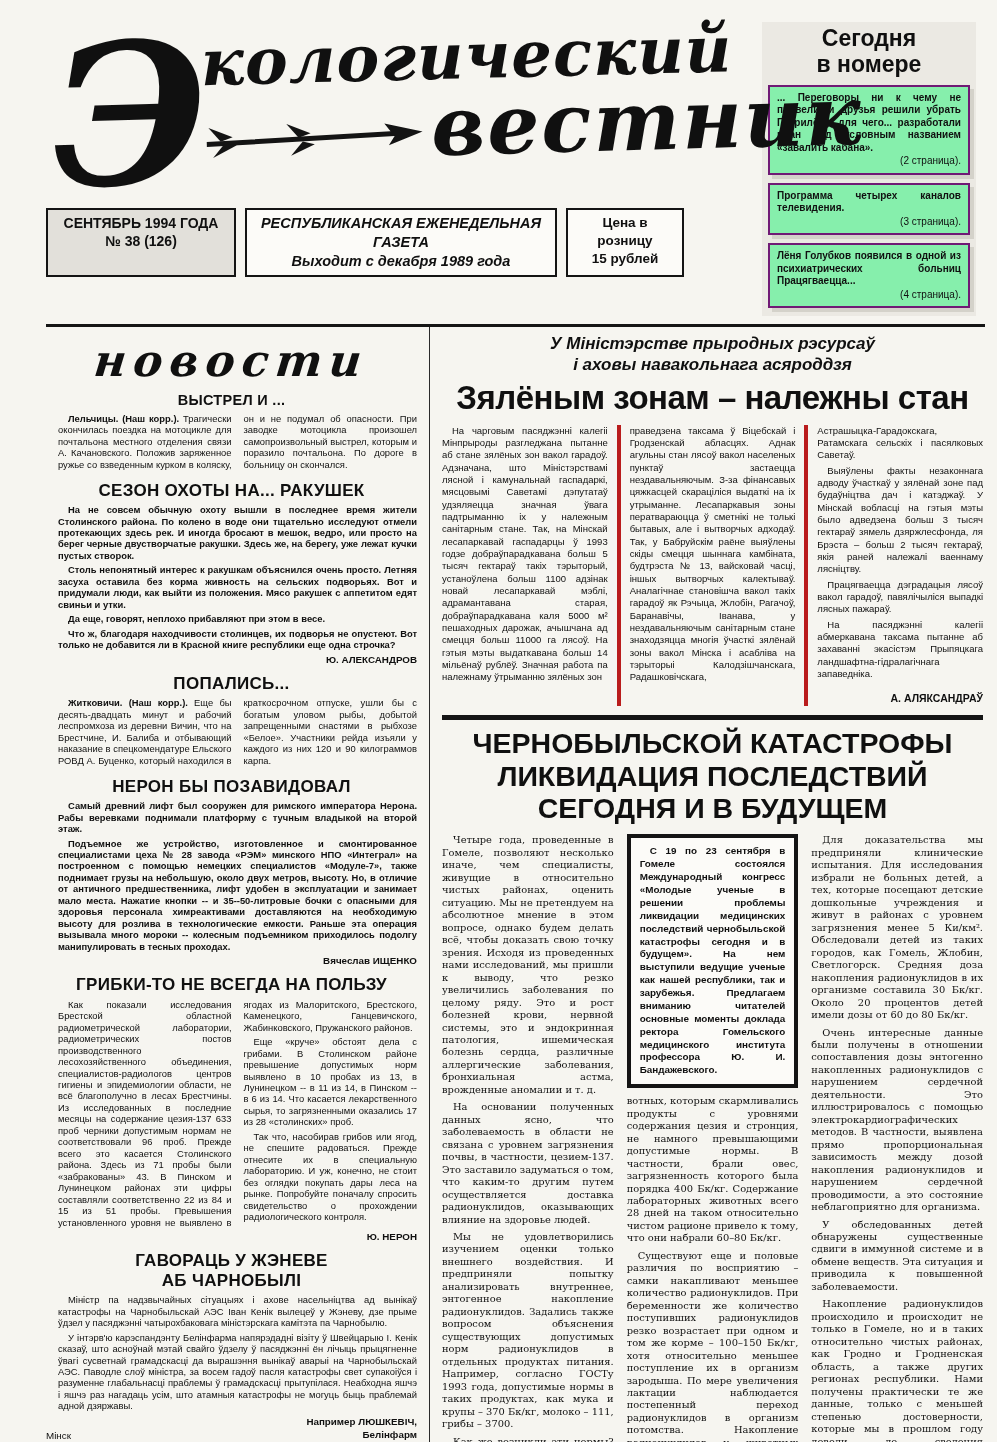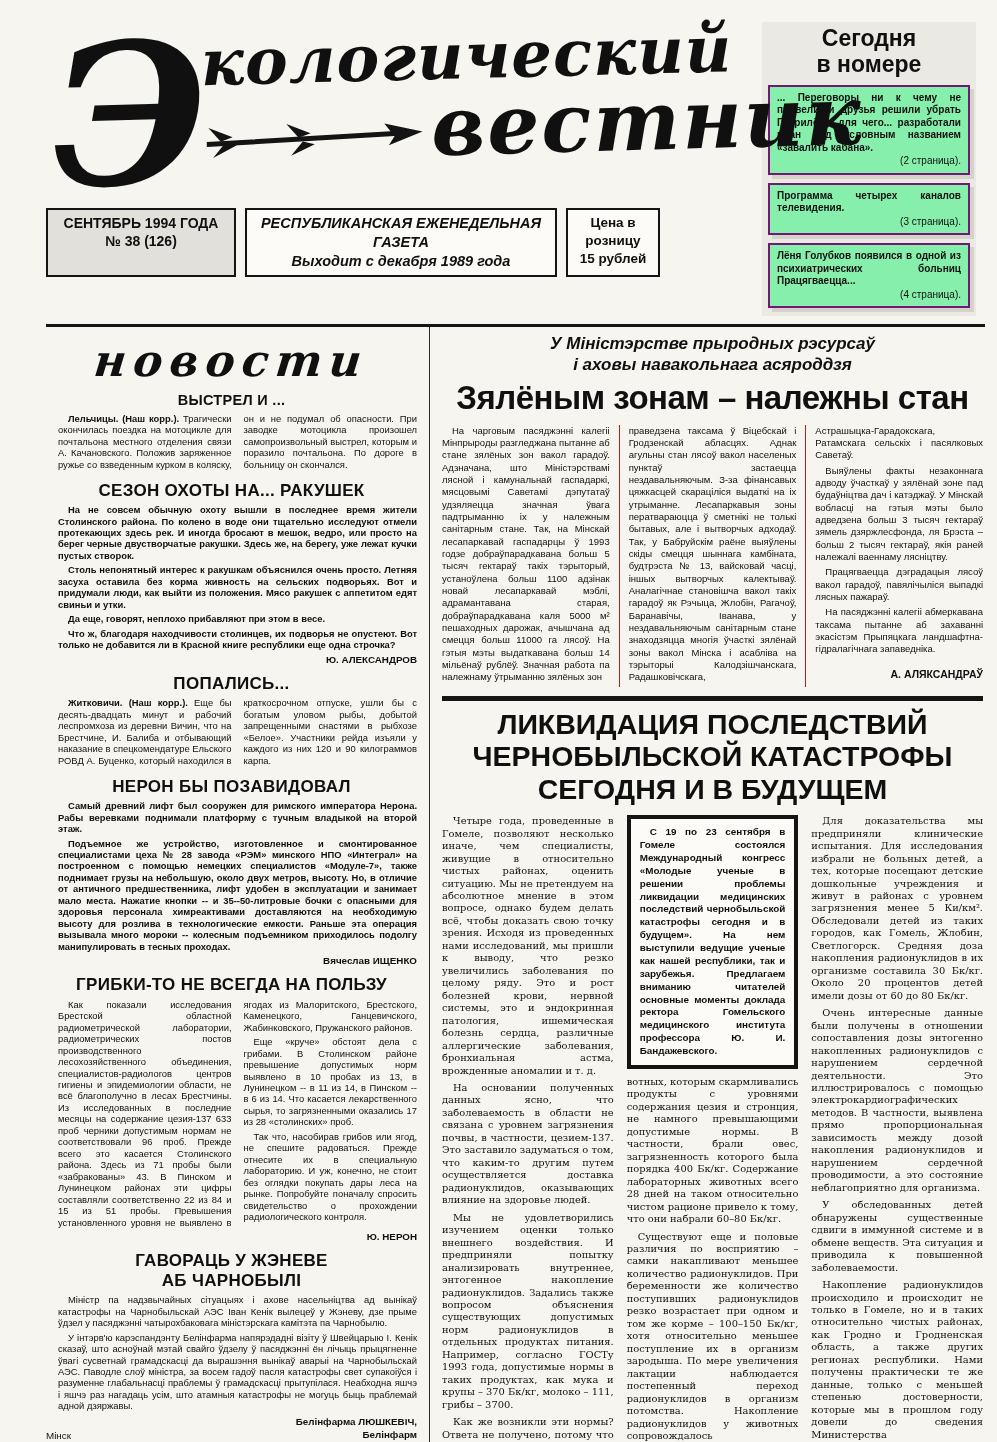--- a/index.html
+++ b/index.html
@@ -28,21 +28,21 @@
   .logo-line2 .word {
     font-family:"DejaVu Serif", serif; font-weight:bold; font-style:italic;
     font-size:82px; line-height:0.9; letter-spacing:2px;
   }
   .arrow-svg { width:225px; height:40px; margin-top:14px; }
 
   .info-row { display:flex; gap:9px; margin-top:8px; }
   .info-box { border:2px solid #141414; text-align:center; padding:4px 6px; background:#fcfbf8; }
   .date-box { width:190px; background:#e2e0da; font-weight:bold; font-size:14px; line-height:1.3; }
   .gazette-box { width:312px; font-weight:bold; font-style:italic; font-size:14.5px; line-height:1.3; }
-  .price-box { width:94px; font-weight:bold; font-size:13.5px; line-height:1.35; }
+  .price-box { width:118px; font-weight:bold; font-size:13.5px; line-height:1.35; }
 
   .header-right { width:214px; background:#ebe9e3; padding:4px 6px 0 6px; }
   .today-title { font-size:23px; font-weight:bold; text-align:center; line-height:1.12; margin-bottom:7px; }
   .today-box {
     border:2px solid #701a75; background:#86efac; box-shadow:4px 4px 0 #d4d2ca;
     padding:5px 7px; margin-bottom:8px; font-size:10px; font-weight:bold;
     line-height:1.25; text-align:justify;
   }
   .today-page { text-align:right; font-weight:normal; margin-top:1px; }
 
@@ -70,21 +70,21 @@
   .byline-2l { text-align:right; font-weight:bold; font-size:9.8px; line-height:1.3; }
   .endbar { height:5px; background:#151515; margin-top:10px; }
 
   
   .gz-kicker { text-align:center; font-weight:bold; font-style:italic; font-size:17px; line-height:1.25; }
   .gz-headline { text-align:center; font-weight:bold; font-size:33px; letter-spacing:-0.5px; margin:3px 0 8px; }
   .gz-cols { display:flex; }
   .gz-col { flex:1; padding:0 9px; font-size:9.5px; line-height:1.3; text-align:justify; }
   .gz-col:first-child { padding-left:0; }
   .gz-col:last-child { padding-right:0; }
-  .gz-col + .gz-col { border-left:1px solid #b91c1c; }
+  .gz-col + .gz-col { border-left:4px solid #b91c1c; }
   .gz-col p { margin-bottom:3px; text-indent:10px; }
   .gz-byline { text-align:right; font-weight:bold; font-size:10.5px; margin-top:12px; }
   .gz-endbar { height:5px; background:#151515; margin:9px 0 7px; }
 
   
   .liq-headline { text-align:center; font-weight:bold; font-size:28.5px; line-height:1.14; margin:4px 0 10px; }
   .liq-cols { display:flex; gap:13px; }
   .liq-col { flex:1; font-family:"DejaVu Serif", serif; font-size:9.9px; line-height:1.26; text-align:justify; }
   .liq-col p { margin-bottom:5px; text-indent:11px; }
   .liq-box {
@@ -206,21 +206,21 @@
           <div>ГАВОРАЦЬ У ЖЭНЕВЕ</div>
           <div>АБ ЧАРНОБЫЛІ</div>
         </h3>
         <div class="news-text">
           <p>Міністр па надзвычайных сітуацыях і ахове насельніцтва ад вынікаў катастрофы на Чарнобыльскай АЭС Іван Кенік вылецеў у Жэневу, дзе прыме ўдзел у пасяджэнні чатырохбаковага міністэрскага камітэта па Чарнобылю.</p>
           <p>У інтэрв'ю карэспандэнту Белінфарма напярэдадні візіту ў Швейцарыю І. Кенік сказаў, што асноўнай мэтай свайго ўдзелу ў пасяджэнні ён лічыць прыцягненне ўвагі сусветнай грамадскасці да вырашэння вынікаў аварыі на Чарнобыльскай АЭС. Паводле слоў міністра, за восем гадоў пасля катастрофы свет супакоіўся і разуменне глабальнасці праблемы ў грамадскасці прытупілася. Неабходна яшчэ і яшчэ раз нагадаць усім, што атамныя катастрофы не могуць быць праблемай адной дзяржавы.</p>
         </div>
         <div class="sig-row">
           <div class="place">Мінск</div>
           <div class="byline-2l">
-            <div>Белінфарма ЛЮШКЕВІЧ,</div>
+            <div>Например ЛЮШКЕВІЧ,</div>
             <div>Белінфарм</div>
           </div>
         </div>
       </div>
 
       <div class="endbar"></div>
     </div>
 
     <div class="col-right">
 
@@ -243,22 +243,22 @@
             <p>Працягваецца дэградацыя лясоў вакол гарадоў, павялічыліся выпадкі лясных пажараў.</p>
             <p>На пасяджэнні калегіі абмеркавана таксама пытанне аб захаванні экасістэм Прыпяцкага ландшафтна-гідралагічнага запаведніка.</p>
             <div class="gz-byline">А. АЛЯКСАНДРАЎ</div>
           </div>
         </div>
         <div class="gz-endbar"></div>
       </div>
 
       <div>
         <div class="liq-headline">
+          <div>ЧЕРНОБЫЛЬСКОЙ КАТАСТРОФЫ</div>
           <div>ЛИКВИДАЦИЯ ПОСЛЕДСТВИЙ</div>
-          <div>ЧЕРНОБЫЛЬСКОЙ КАТАСТРОФЫ</div>
           <div>СЕГОДНЯ И В БУДУЩЕМ</div>
         </div>
         <div class="liq-cols">
           <div class="liq-col">
             <p>Четыре года, проведенные в Гомеле, позволяют несколько иначе, чем специалисты, живущие в относительно чистых районах, оценить ситуацию. Мы не претендуем на абсолютное мнение в этом вопросе, однако будем делать всё, чтобы доказать свою точку зрения. Исходя из проведенных нами исследований, мы пришли к выводу, что резко увеличились заболевания по целому ряду. Это и рост болезней крови, нервной системы, это и эндокринная патология, ишемическая болезнь сердца, различные аллергические заболевания, бронхиальная астма, врожденные аномалии и т. д.</p>
             <p>На основании полученных данных ясно, что заболеваемость в области не связана с уровнем загрязнения почвы, в частности, цезием-137. Это заставило задуматься о том, что каким-то другим путем осуществляется доставка радионуклидов, оказывающих влияние на здоровье людей.</p>
             <p>Мы не удовлетворились изучением оценки только внешнего воздействия. И предприняли попытку анализировать внутреннее, энтогенное накопление радионуклидов. Задались также вопросом объяснения существующих допустимых норм радионуклидов в отдельных продуктах питания. Например, согласно ГОСТу 1993 года, допустимые нормы в таких продуктах, как мука и крупы – 370 Бк/кг, молоко – 111, грибы – 3700.</p>
             <p>Как же возникли эти нормы? Ответа не получено, потому что ни в какой литературе не было доказано, что существует модель естественного энтогенного поступления радионуклидов в организм человека. Так как же можно говорить о предельно допустимых нормах, если они нигде не моделировались?</p>
 
           </div>

